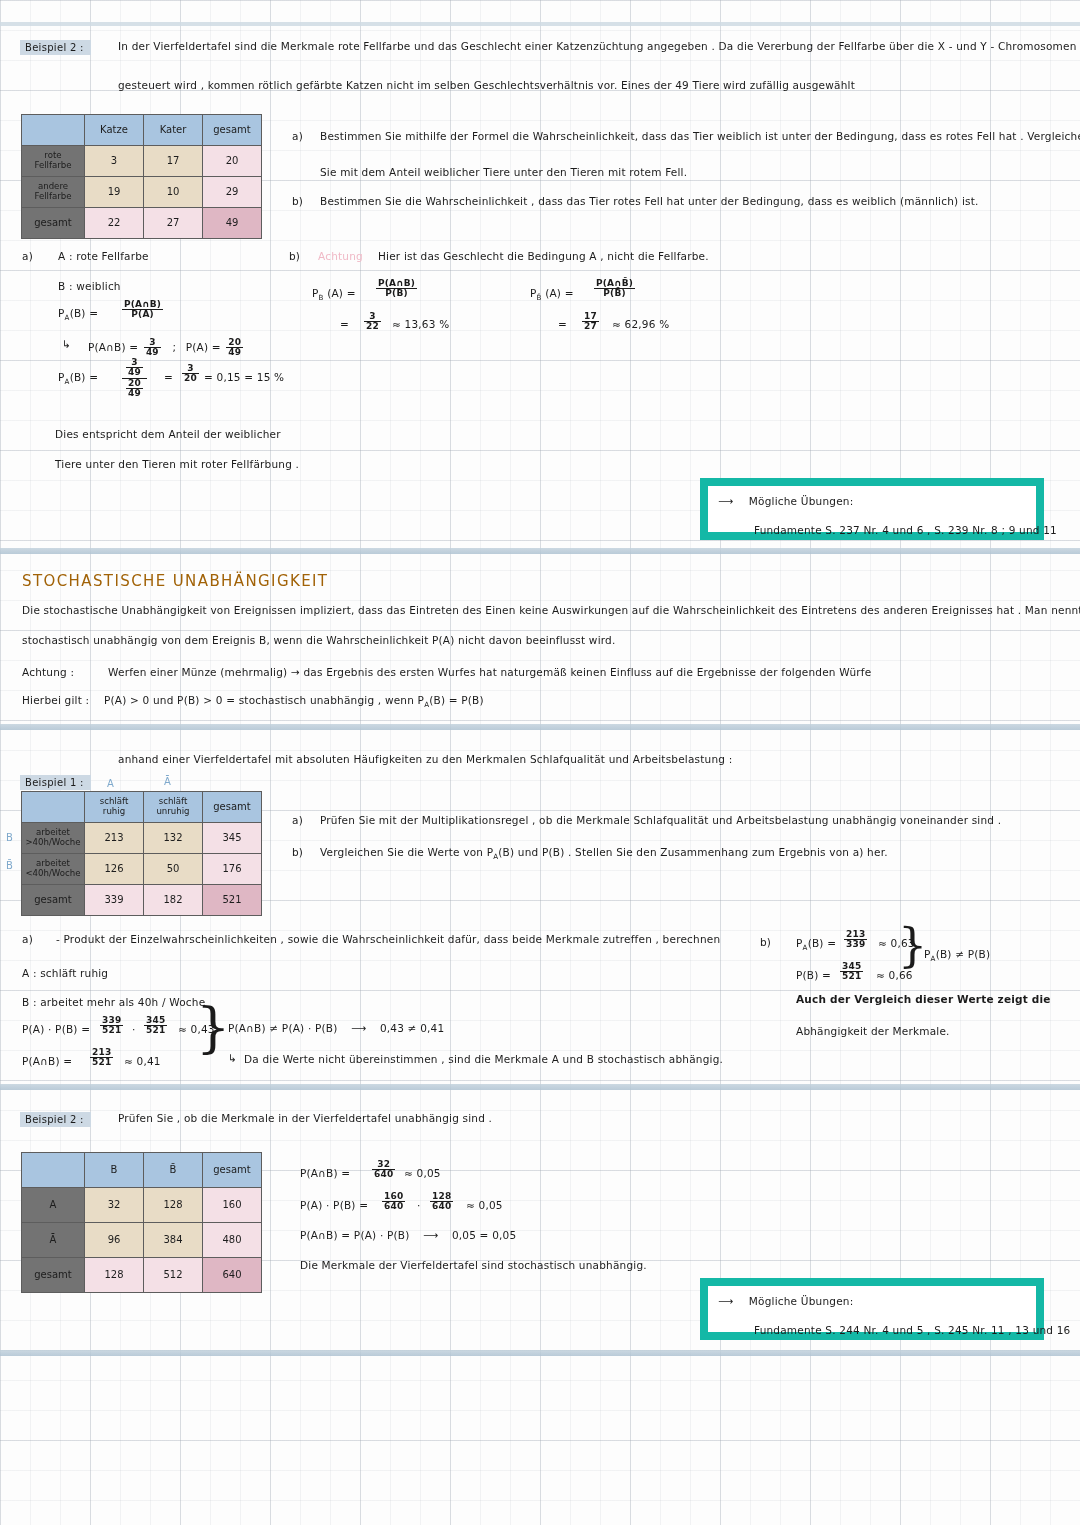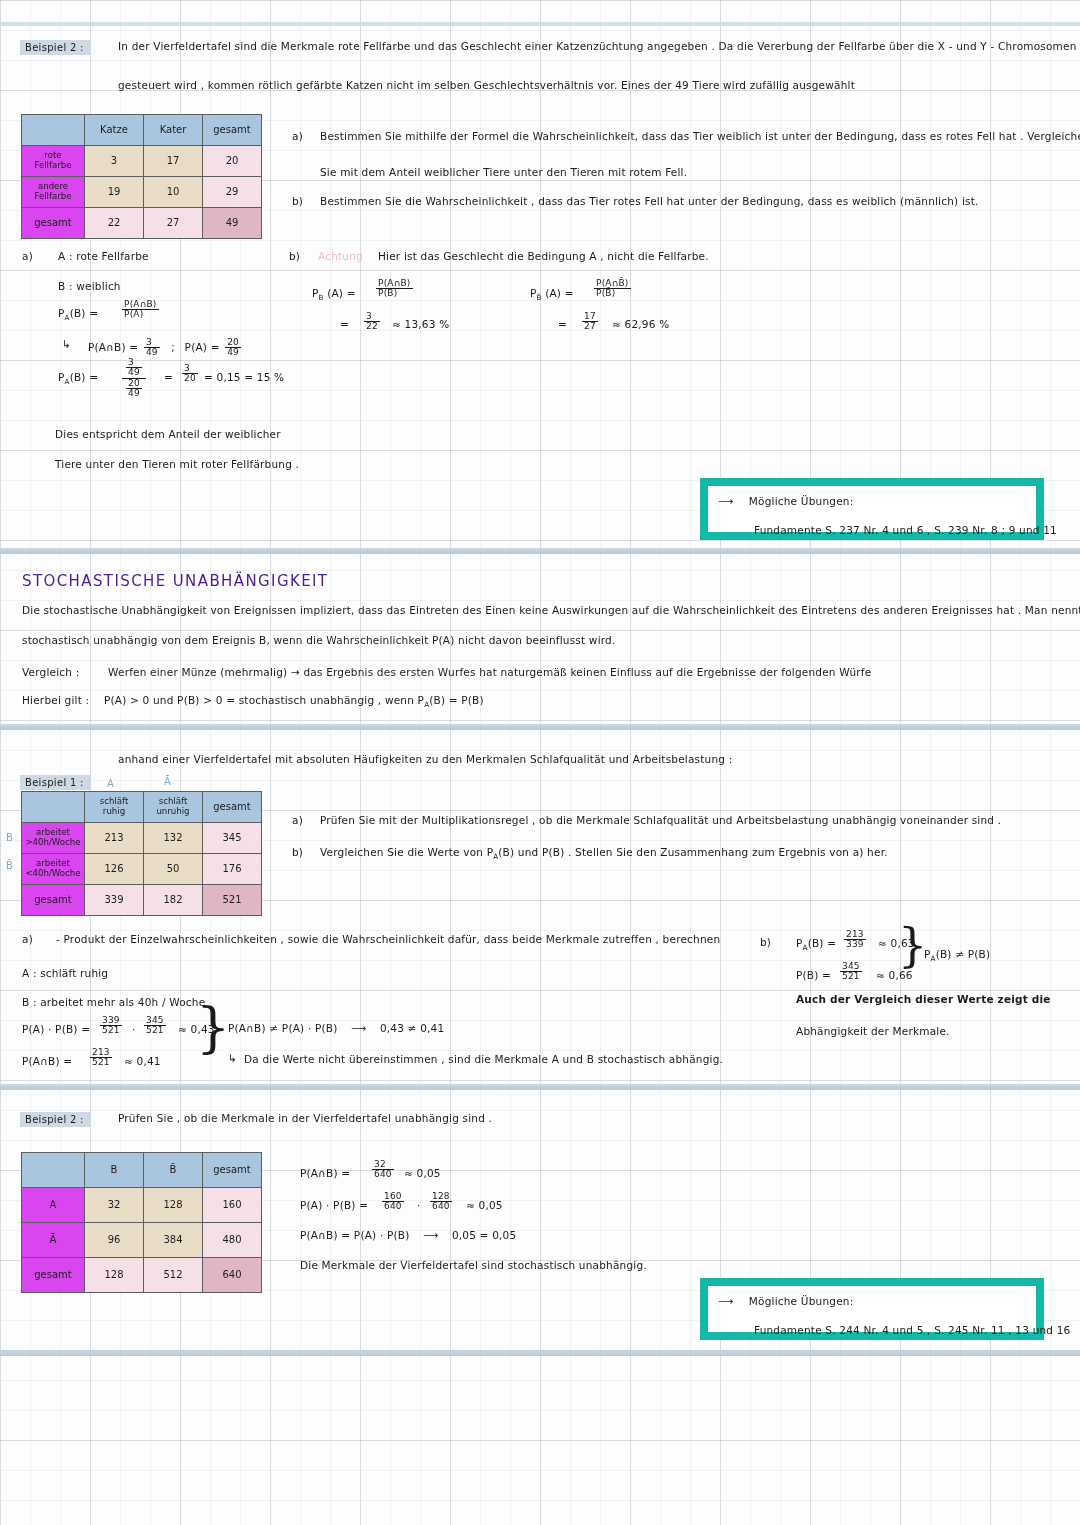--- a/index.html
+++ b/index.html
@@ -52,41 +52,41 @@
     padding:2px 7px 2px 5px;
     font-size:10px;
     color:#1b1b1b;
     letter-spacing:.3px;
   }
 
   
   .section-head{
     font-size:15px;
     letter-spacing:1.4px;
-    color:#4c1d95;
+    color:#a16207;
     font-family:"DejaVu Sans", sans-serif;
   }
 
   
   table.ff{
     border-collapse:collapse;
     background:#fff;
     font-size:10px;
     table-layout:fixed;
   }
   table.ff td,table.ff th{
     border:1px solid #5d5d5d;
     text-align:center;
     vertical-align:middle;
     font-weight:normal;
     padding:0;
     line-height:1.12;
   }
   .c-head{background:#a9c5e0;}
-  .c-rowlabel{background:#d946ef;}
+  .c-rowlabel{background:#737373;}
   .c-data{background:#e8dcc6;}
   .c-sum{background:#f4e0e6;}
   .c-total{background:#dfb7c4;}
 
   
   #tbl1 td{height:30px;}
   #tbl1 .col0{width:62px;}
   #tbl1 .col{width:58px;}
   
   #tbl2 td{height:30px;}
@@ -102,21 +102,21 @@
   
   .exbox{
     border:8px solid #14b8a6;
     background:#ffffff;
     padding:9px 12px 11px 10px;
     box-sizing:border-box;
   }
   .exbox .arrow{display:inline-block;margin-right:12px;}
 
   
-  .frac{display:inline-block;vertical-align:middle;line-height:1.05;margin:0 2px;}
+  .frac{display:inline-block;text-align:center;vertical-align:middle;line-height:1.05;margin:0 2px;font-weight:bold;}
   .frac .num{display:block;padding:0 2px;}
   .frac .den{display:block;border-top:1px solid #1b1b1b;padding:0 2px;}
   .frac.sm{font-size:9px;}
   sub{font-size:.68em;}
   .pink{color:#f0b9c6;}
   .lab-blue{color:#7fa9cc;font-size:10px;}
 </style>
 </head>
 <body>
 
@@ -275,21 +275,21 @@
       <span>Mögliche Übungen:</span>
     </div>
     <div class="hw" style="margin-top:17px;margin-left:36px;">Fundamente   S. 237   Nr. 4 und 6      ,      S. 239  Nr. 8 ; 9  und 11</div>
   </div>
 
   <div class="band" style="top:548px;"></div>
 
   <div class="abs section-head" style="left:22px;top:572px;">STOCHASTISCHE UNABHÄNGIGKEIT</div>
   <div class="abs hw" style="left:22px;top:604px;">Die stochastische Unabhängigkeit von Ereignissen impliziert, dass das Eintreten des Einen keine Auswirkungen auf die Wahrscheinlichkeit des Eintretens  des anderen  Ereignisses hat .  Man nennt das Ereignis A</div>
   <div class="abs hw" style="left:22px;top:634px;">stochastisch unabhängig von dem Ereignis B, wenn die Wahrscheinlichkeit P(A) nicht davon beeinflusst wird.</div>
-  <div class="abs hw" style="left:22px;top:666px;">Vergleich :</div>
+  <div class="abs hw" style="left:22px;top:666px;">Achtung :</div>
   <div class="abs hw" style="left:108px;top:666px;">Werfen einer Münze (mehrmalig) → das Ergebnis des ersten Wurfes hat naturgemäß keinen Einfluss auf die Ergebnisse der folgenden Würfe</div>
   <div class="abs hw" style="left:22px;top:694px;">Hierbei gilt :</div>
   <div class="abs hw" style="left:104px;top:694px;">
     <span>P(A) &gt; 0   und P(B) &gt; 0      = stochastisch unabhängig , wenn  P</span><sub>A</sub><span>(B) = P(B)</span>
   </div>
 
   <div class="band" style="top:724px;"></div>
 
   <div class="abs" style="left:20px;top:750px;margin-top:21px;">
     <span class="tag">Beispiel 1 :</span>

